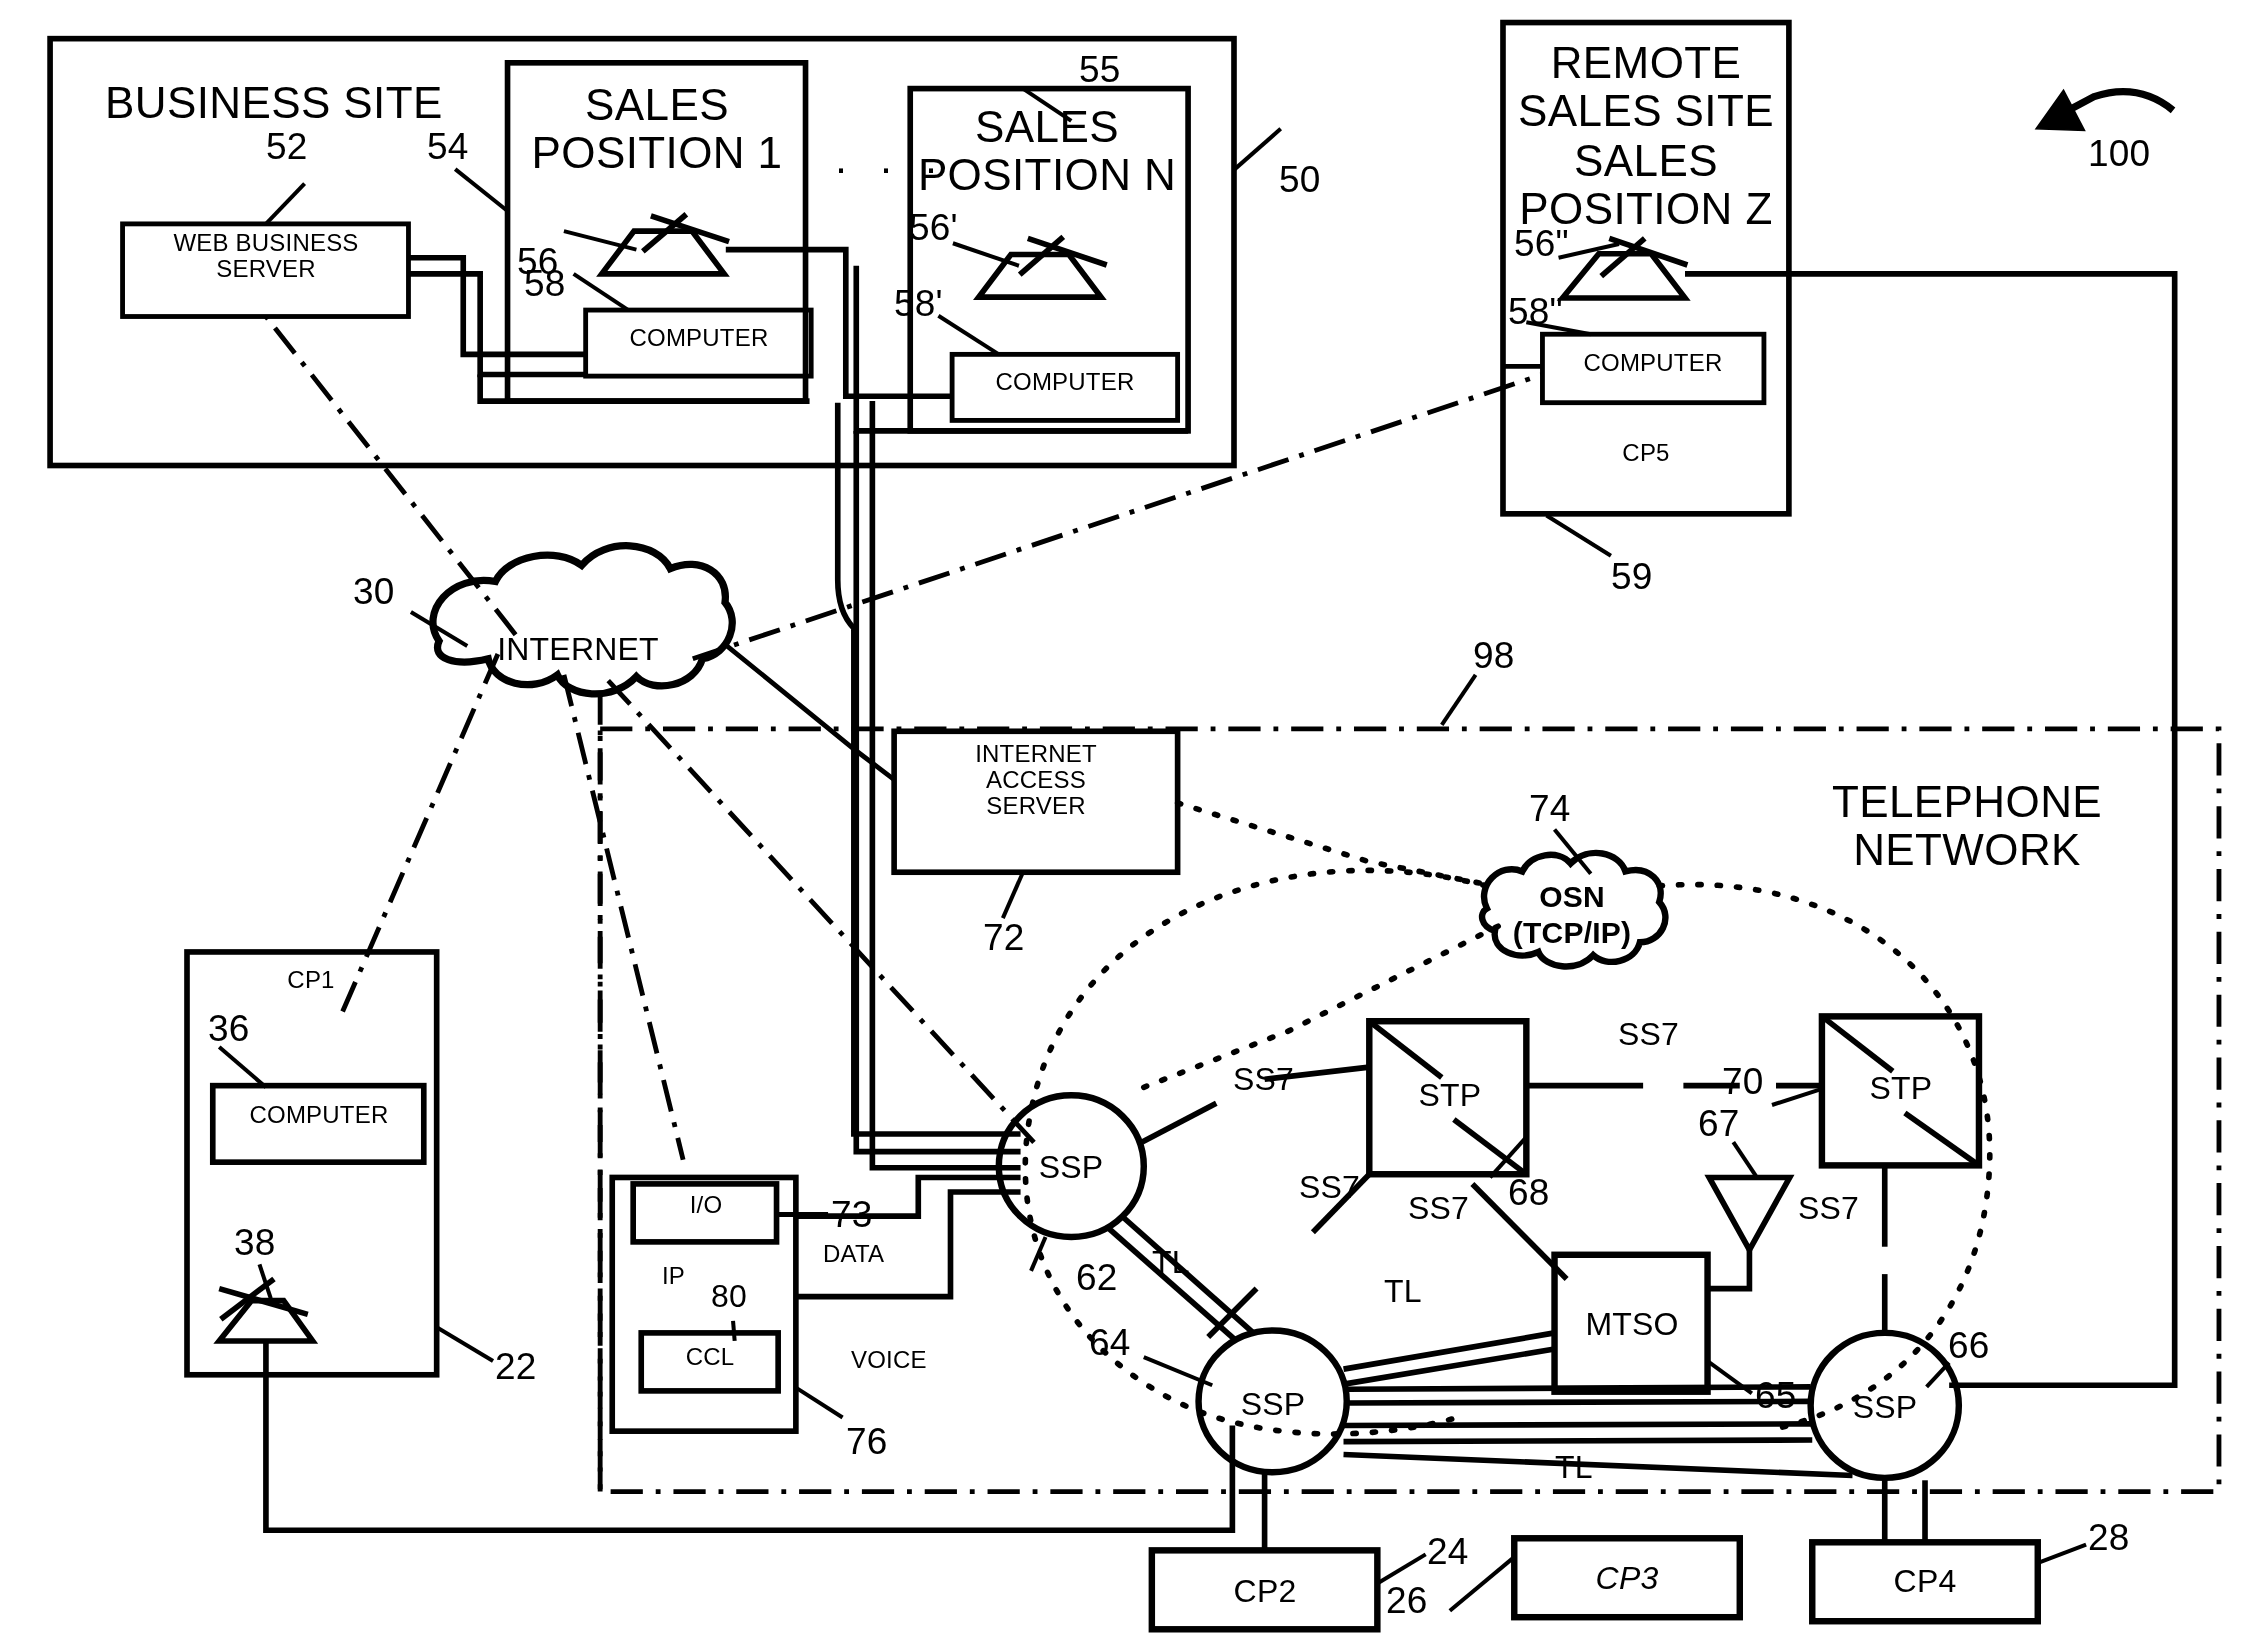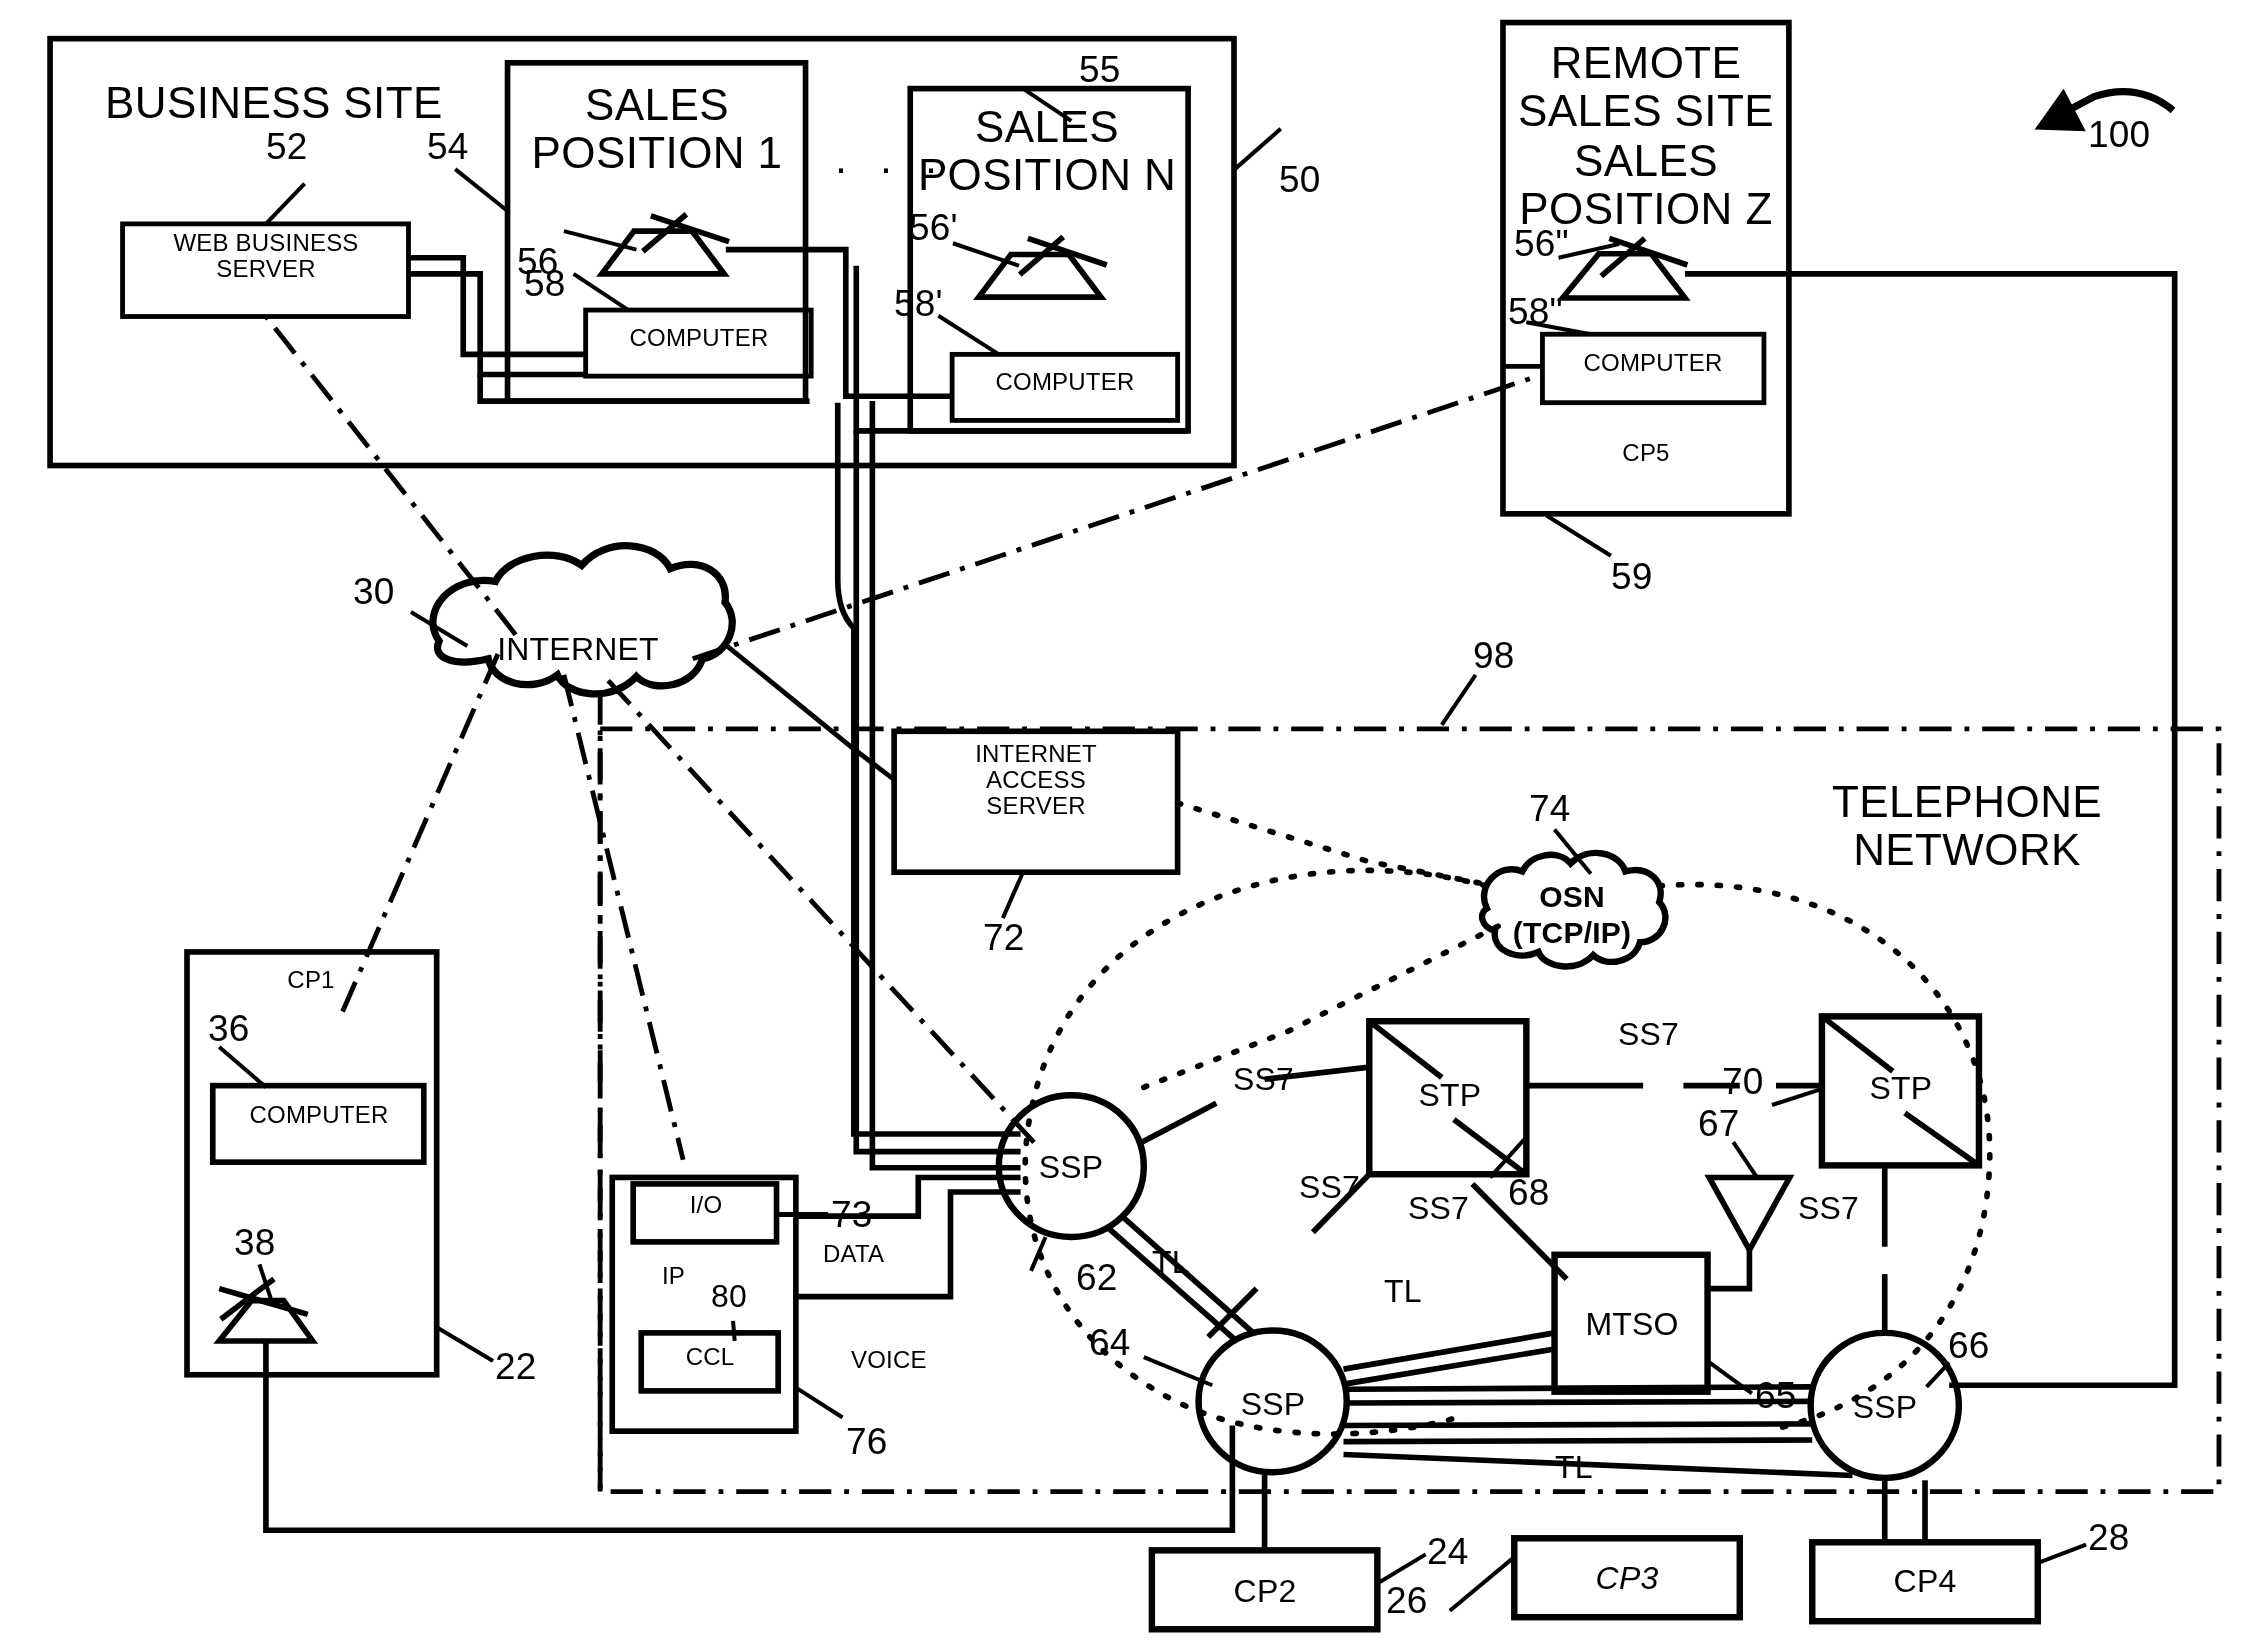--- a/index.html
+++ b/index.html
@@ -281,21 +281,21 @@
   <div class="lbl t-title ctr" style="left:1646px; top:39px;">REMOTE
 SALES SITE</div>
   <div class="lbl t-title ctr" style="left:1646px; top:137px;">SALES
 POSITION Z</div>
   <div class="lbl t-num" style="left:1514px; top:224px;">56"</div>
   <div class="lbl t-num" style="left:1508px; top:292px;">58"</div>
   <div class="lbl t-box ctr" style="left:1653px; top:350px;">COMPUTER</div>
   <div class="lbl t-box ctr" style="left:1646px; top:440px;">CP5</div>
   <div class="lbl t-num" style="left:1611px; top:557px;">59</div>
 
-  <div class="lbl t-num" style="left:2088px; top:115px;">100</div>
+  <div class="lbl t-num" style="left:2088px; top:134px;">100</div>
 
   <div class="lbl t-node ctr" style="left:578px; top:632px;">INTERNET</div>
   <div class="lbl t-num" style="left:353px; top:572px;">30</div>
 
   <div class="lbl t-title ctr" style="left:1967px; top:737px; text-align:center;margin-top:41px;">TELEPHONE
 NETWORK</div>
   <div class="lbl t-num" style="left:1473px; top:636px;">98</div>
 
   <div class="lbl t-box ctr" style="left:1036px; top:741px; text-align:center;">INTERNET
 ACCESS

